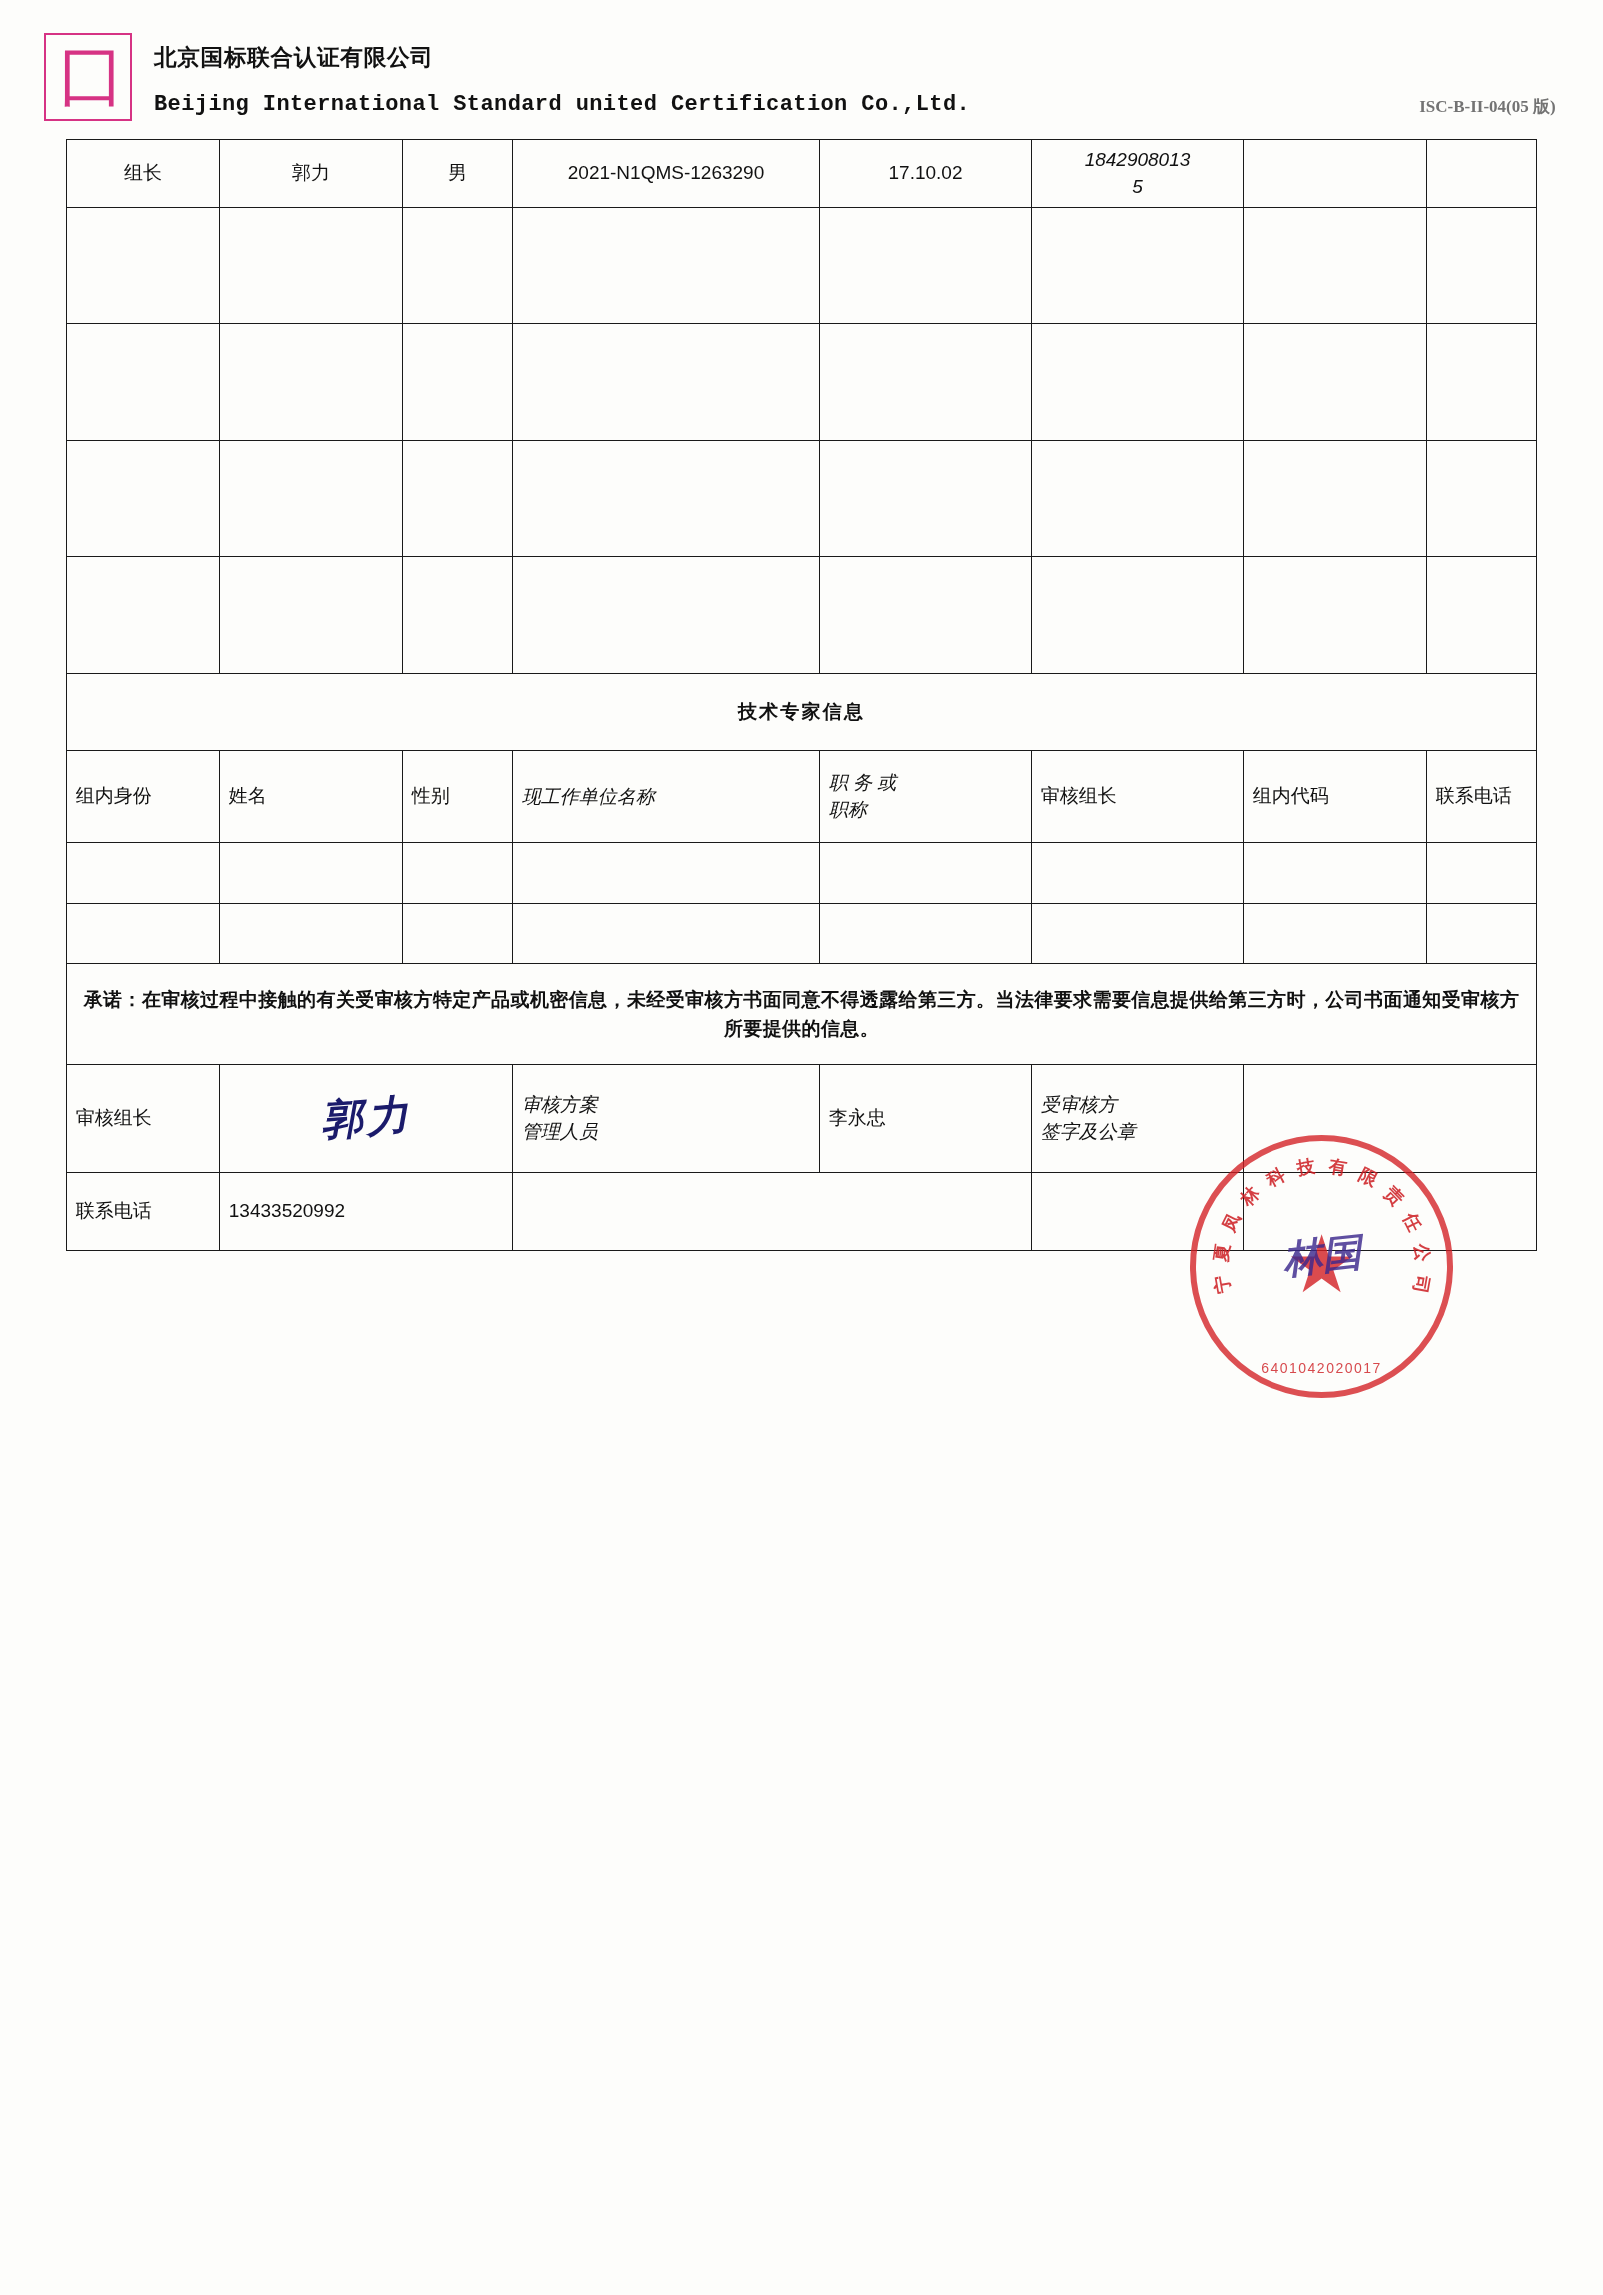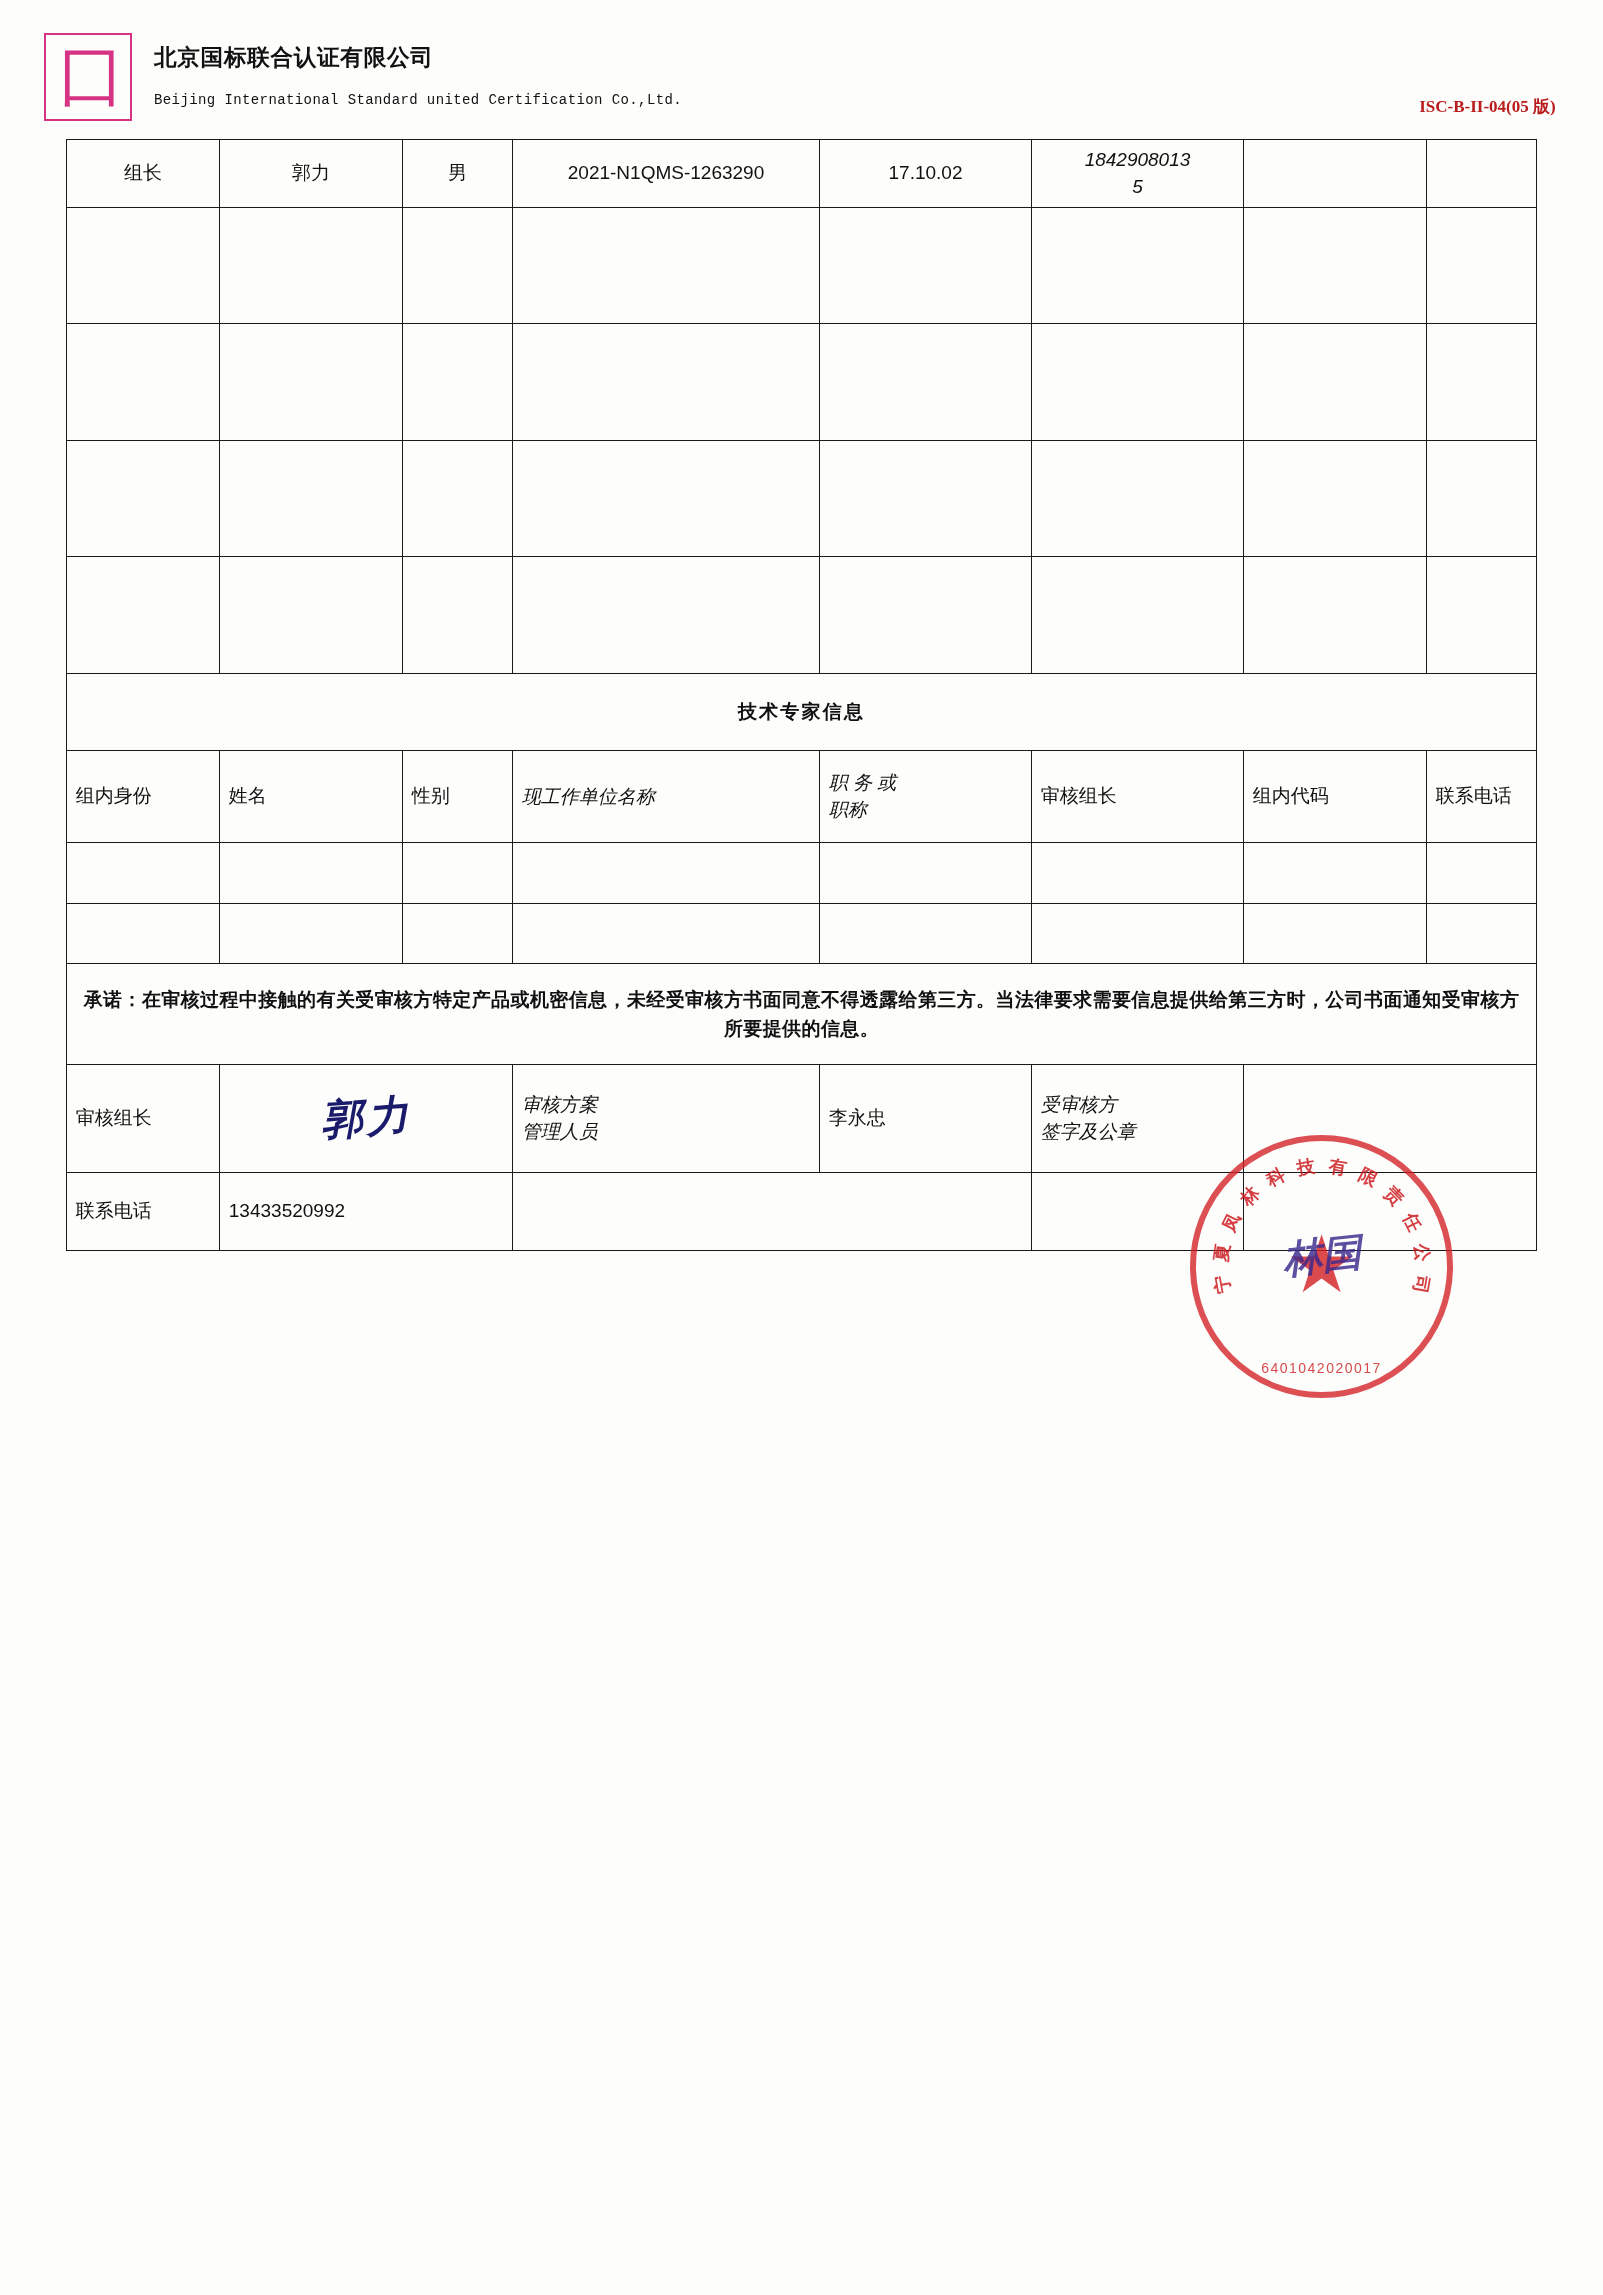--- a/index.html
+++ b/index.html
@@ -59,33 +59,33 @@
     font-size: 22.6px;
     font-weight: bold;
     letter-spacing: 0.7px;
     color: #111;
   }
   .company-en {
     position: absolute;
     left: 110px;
     top: 63px;
     font-family: "Liberation Mono", monospace;
-    font-size: 14px;
-    font-weight: normal;
+    font-size: 22px;
+    font-weight: bold;
     letter-spacing: 0.4px;
     color: #111;
   }
   .form-code {
     position: absolute;
     right: 7.3px;
     top: 66px;
     font-family: "Liberation Serif", serif;
     font-size: 17px;
     font-weight: bold;
-    color: #b91c1c;
+    color: #737373;
   }
 
   
   table.doc {
     position: absolute;
     left: 66px;
     top: 139px;
     width: 1468px;
     border-collapse: collapse;
     table-layout: fixed;

